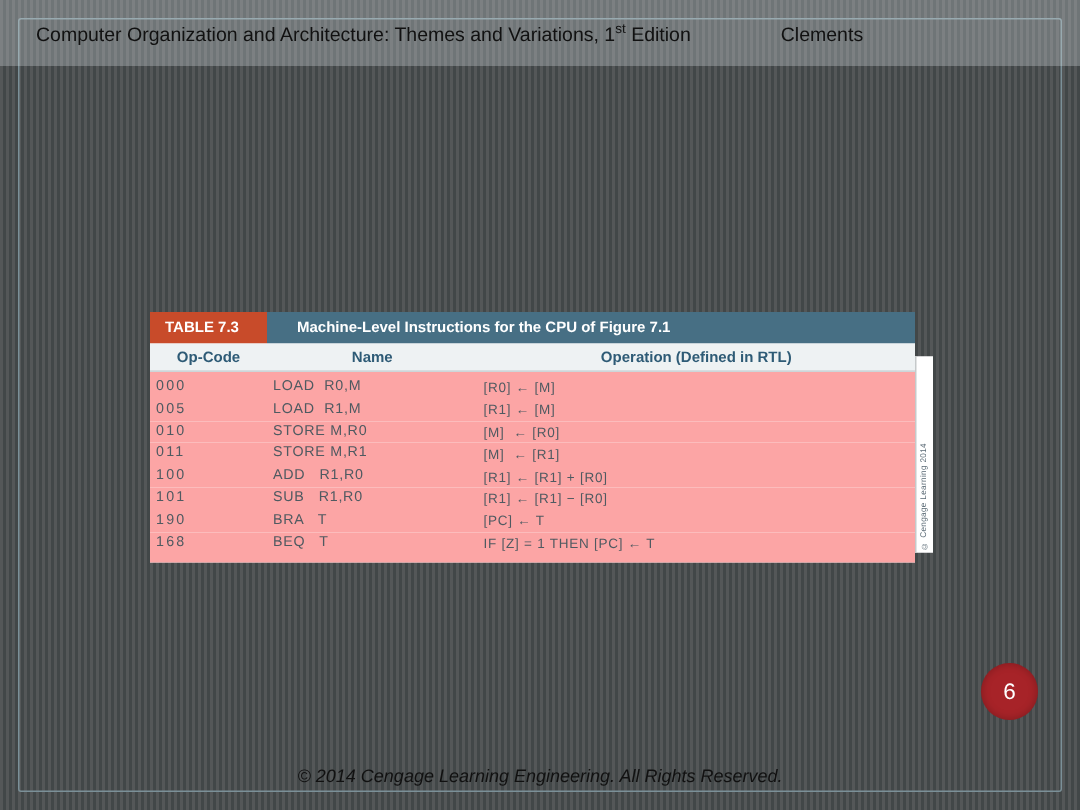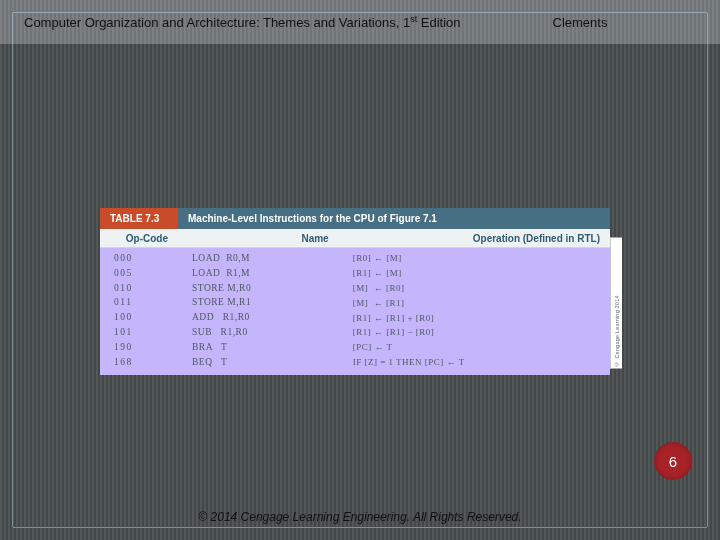--- a/index.html
+++ b/index.html
@@ -33,21 +33,20 @@
     top: 0;
     left: 0;
     right: 0;
     height: 44px;
     background: rgba(230, 238, 240, 0.28);
     display: flex;
     align-items: center;
     padding: 0 24px;
     font-size: 13px;
     color: #111;
-    gap: 32px;
   }
   .header .title-main { white-space: nowrap; }
   .header sup { font-size: 9px; }
   .header .author { margin-left: 60px; }
   .figure-wrap {
     position: absolute;
     top: 208px;
     left: 100px;
     width: 510px;
     background: #fff;
@@ -80,39 +79,39 @@
     color: #fff;
     font-weight: bold;
     padding: 5px 10px;
     text-align: left;
     font-size: 10px;
     width: 78px;
   }
   .tbl thead .tabcaption {
     background: #476f84;
     color: #fff;
-    padding: 5px 10px;
+    padding: 5px 20px;
     text-align: left;
     font-size: 10px;
   }
   .tbl thead .colhdr {
     background: #eef2f3;
     color: #2e5b76;
     font-weight: bold;
     padding: 4px 10px 3px;
-    text-align: right;
+    text-align: center;
     border-bottom: 1px solid #cdd6d9;
     font-size: 10px;
   }
   .tbl tbody td {
-    background: #c4b5fd;
+    background: #fca5a5;
     color: #4f5a61;
-    padding: 1px 14px;
+    padding: 1px 4px;
     text-align: left;
-    font-family: Liberation Serif, serif;
+    font-family: Liberation Sans, sans-serif;
     font-size: 9.5px;
     line-height: 1.35;
     white-space: pre;
     letter-spacing: 0.5px;
   }
   .tbl tbody td.opcol { letter-spacing: 1.5px; }
   .tbl tbody td.namecol { letter-spacing: 0.5px; margin-top: 24px; }
   .tbl tbody td.rtlcol { font-size: 9px; }
   .tbl tbody tr:first-child td { padding-top: 4px; }
   .tbl tbody tr:last-child td { padding-bottom: 6px; }

